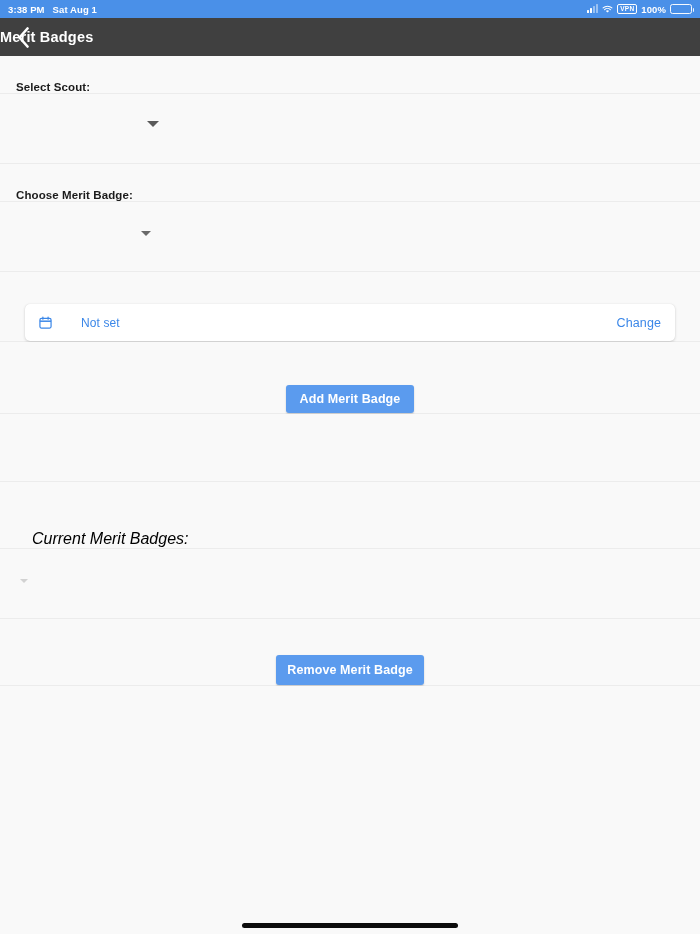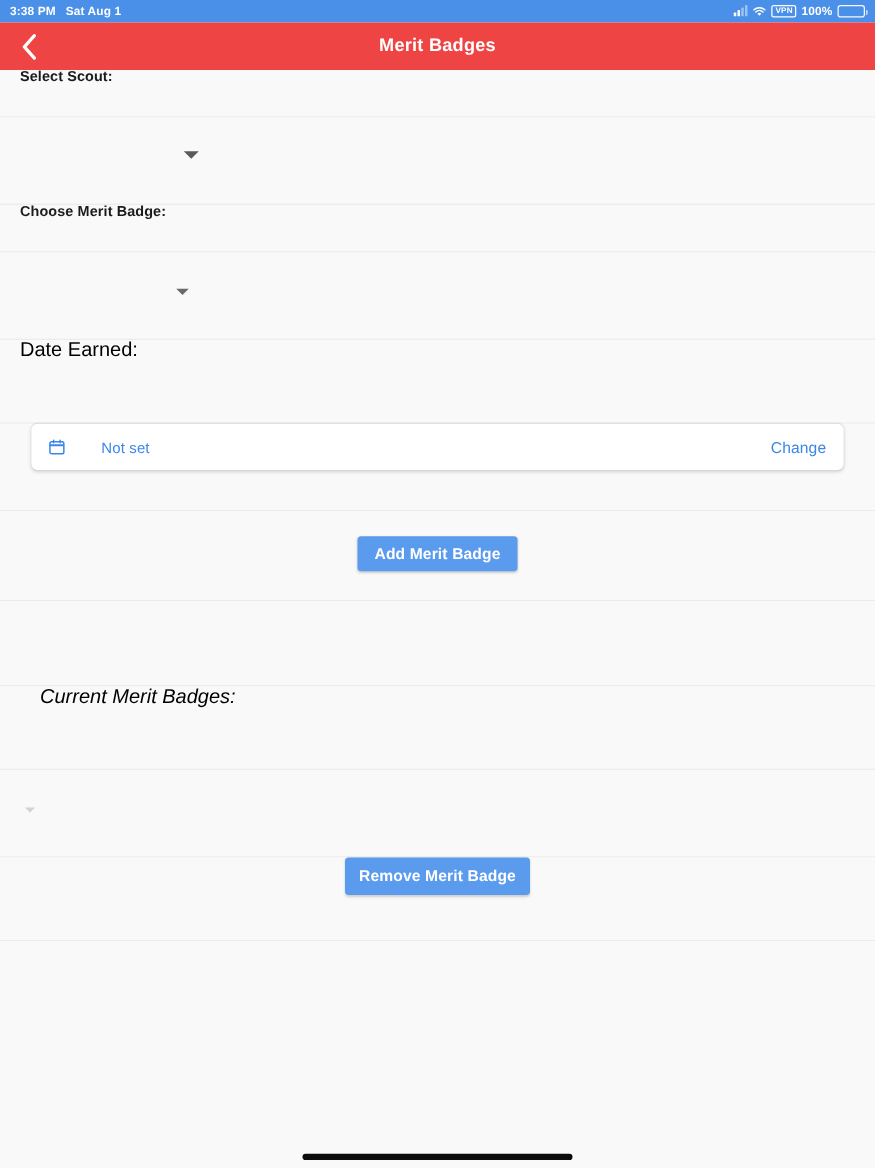--- a/index.html
+++ b/index.html
@@ -76,24 +76,24 @@
     border-radius: 0 1px 1px 0;
   }
   .battery-fill { width: 100%; height: 100%; background: #ffffff; border-radius: 1px; }
 
   
   .navbar {
     position: absolute;
     top: 18px; left: 0;
     width: 700px;
     height: 38px;
-    background: #ef4444;
+    background: #404040;
     display: flex;
     align-items: center;
-    justify-content: center;
+    justify-content: flex-start;
   }
   .nav-title {
     color: #ffffff;
     font-size: 14.5px;
     font-weight: bold;
     letter-spacing: 0.2px;
   }
   .nav-back {
     position: absolute;
     left: 8px; top: 50%;
@@ -108,21 +108,21 @@
 
   
   .content { position: absolute; top: 56px; left: 0; width: 700px; }
 
   .row {
     position: relative;
     width: 700px;
     background: #f9f9f9;
     border-bottom: 1px solid #ececec;
     display: flex;
-    align-items: flex-start;
+    align-items: flex-end;
   }
   .row-label { height: 38px; padding-left: 16px; }
   .row-label .label-text {
     font-size: 11.5px;
     font-weight: bold;
     color: #1b1b1b;
     letter-spacing: 0.1px;
   }
 
   .row-select { height: 70px; }
@@ -271,23 +271,20 @@
 
     <div class="row row-label">
       <span class="label-text">Choose Merit Badge:</span>
     </div>
 
     <div class="row row-select-2">
       <span class="caret caret-2"></span>
       <span class="select-value"></span>
     </div>
 
-    <div class="row row-date-label">
-      <span class="label-text">Date Earned:</span>
-    </div>
 
     <div class="row row-datecard">
       <div class="date-card">
         <div class="date-left">
           <span>
             <svg class="cal-icon" viewBox="0 0 14 14">
               <rect x="1" y="2.6" width="12" height="10.4" rx="1.6" fill="none" stroke="#3b87e8" stroke-width="1.3"></rect>
               <path d="M1 5.6 H13" stroke="#3b87e8" stroke-width="1.6"></path>
               <path d="M4.2 1.2 V3.4 M9.8 1.2 V3.4" stroke="#3b87e8" stroke-width="1.3" stroke-linecap="round"></path>
             </svg>

